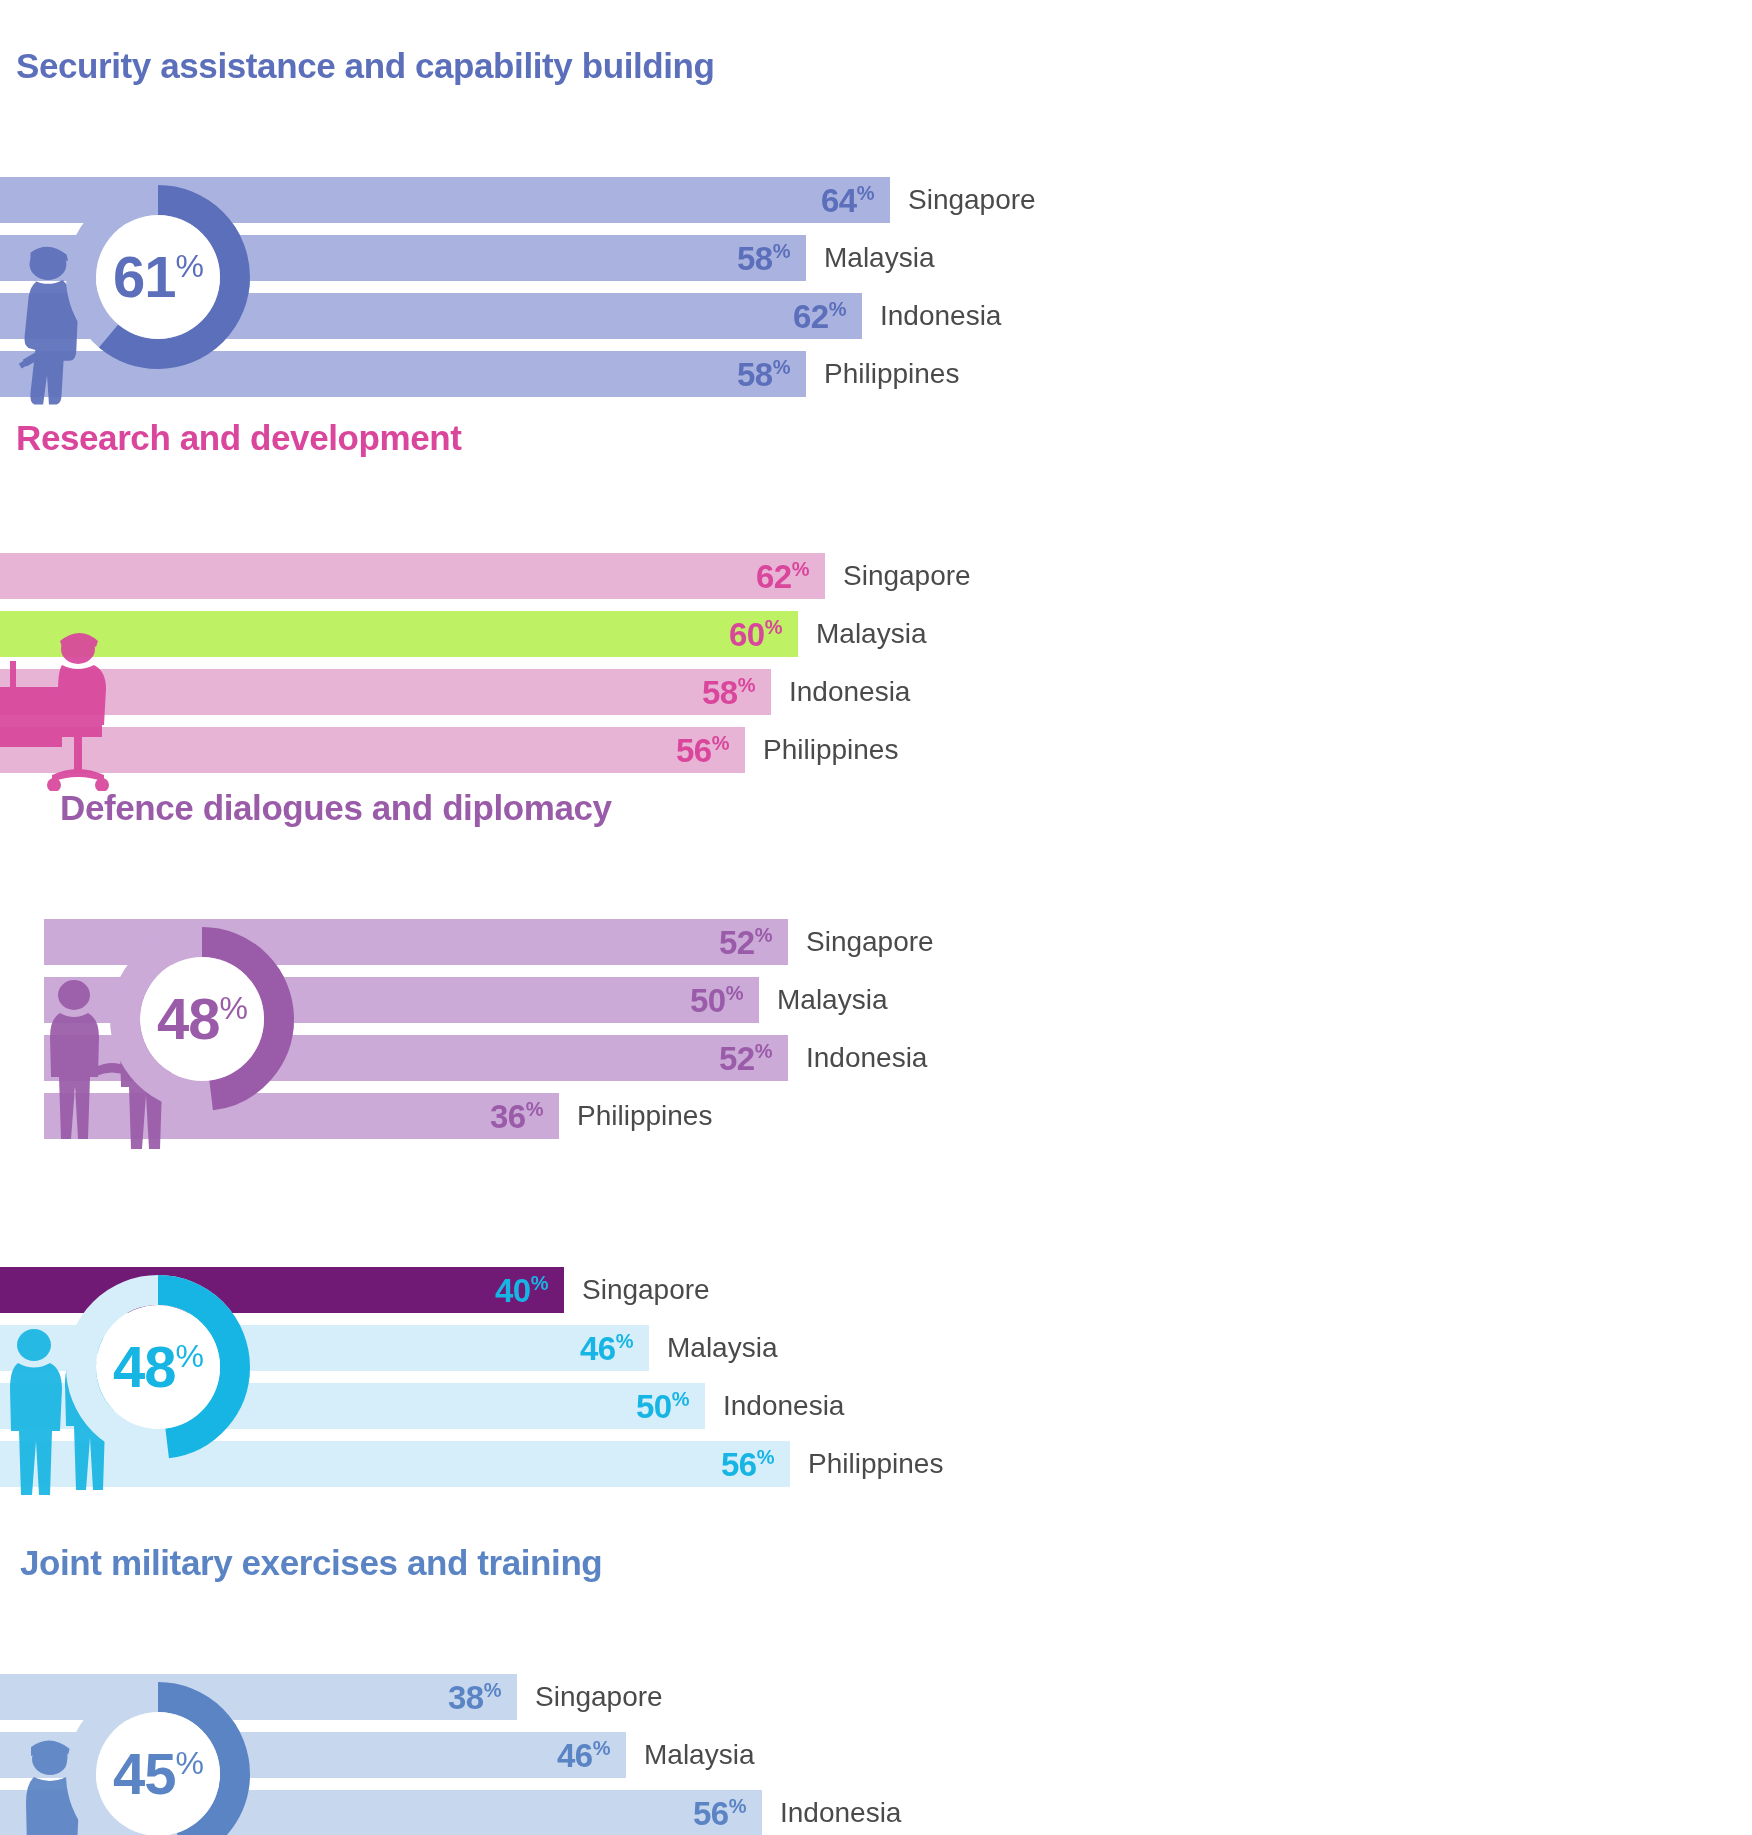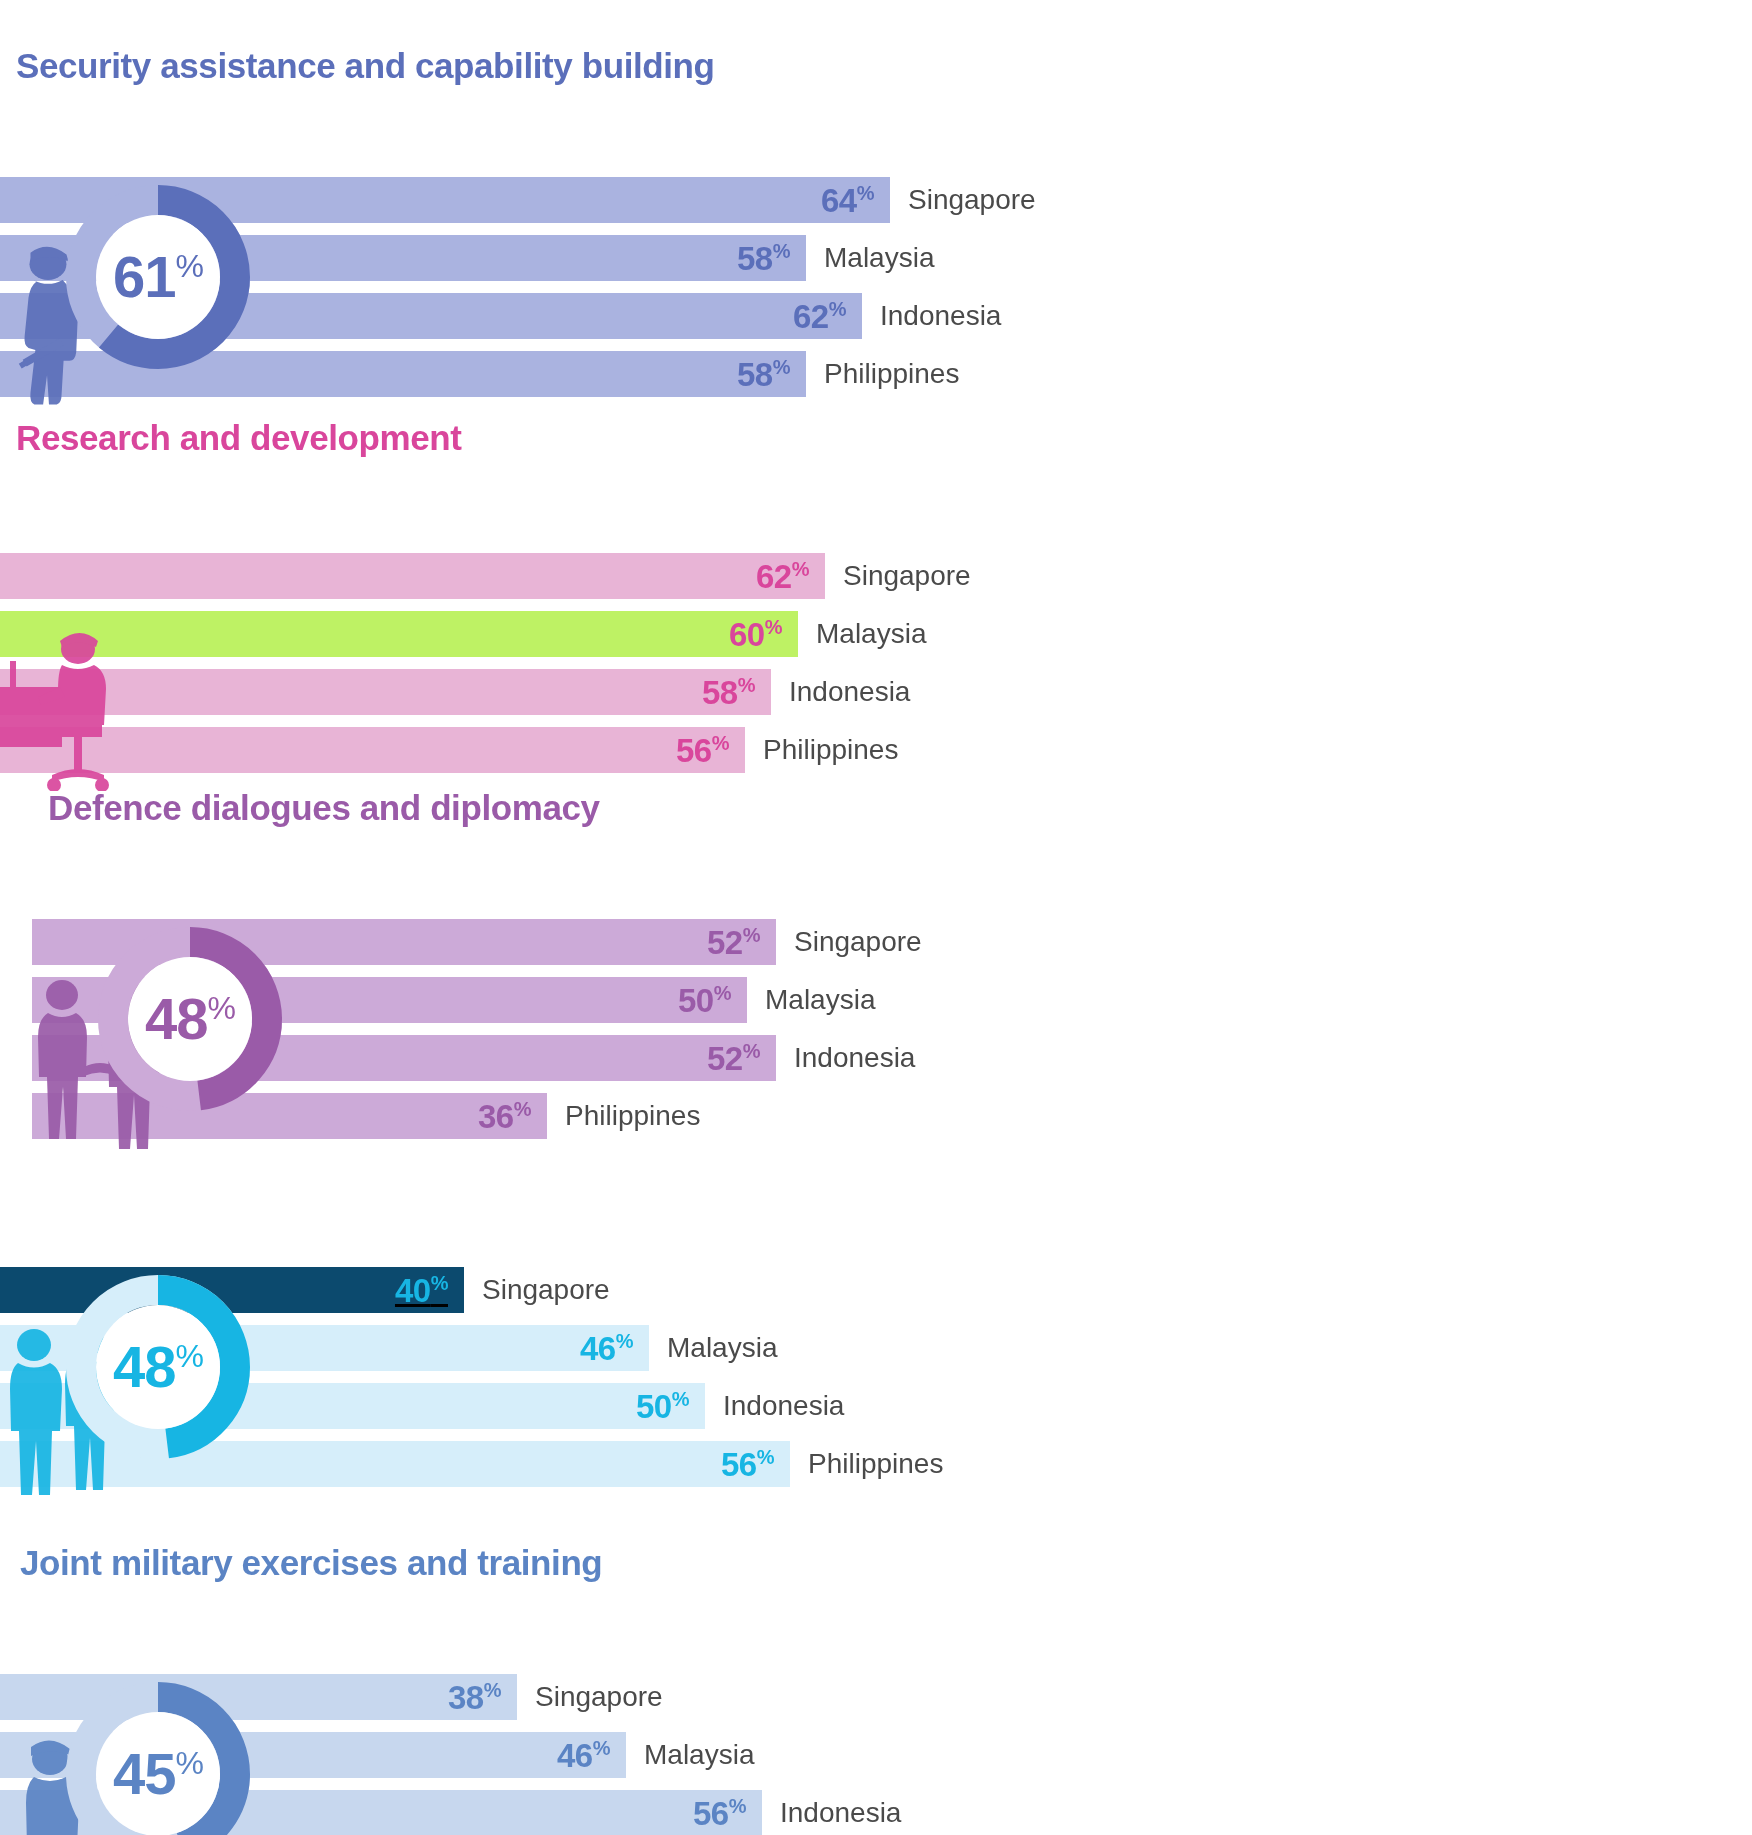--- a/index.html
+++ b/index.html
@@ -223,21 +223,21 @@
             </div>
             <div class="bar-row">
               <div class="bar-track" style="background: rgb(232, 180, 214); width: 745px;">
                 <span class="bar-value" style="color: rgb(217, 70, 156);"><span>56</span><span class="pct">%</span></span>
               </div>
               <span class="bar-label">Philippines</span>
             </div>
           </div>
         </div>
       </div>
-      <div class="section" style="position: absolute; left: 0px; top: 790px; width: 1520px; padding-left: 32px;">
+      <div class="section" style="position: absolute; left: 12px; top: 790px; width: 1520px; padding-left: 32px;">
         <h2 class="section-title" style="color: rgb(154, 91, 168); margin-left: 8px;">Defence dialogues and diplomacy</h2>
         <div class="section-body" style="position: relative; height: 250px;">
           <div class="silhouette" style="left: 0px; top: 130px; width: 140px; height: 190px; color: rgb(154, 91, 168); opacity: 0.92;"><svg viewBox="0 0 140 190" width="140" height="190">
       <g fill="currentColor">
         <ellipse cx="30" cy="24" rx="16" ry="15"></ellipse>
         <path d="M16 42 q14 8 28 0 q11 6 11 24 l-1 40 l-8 0 l-2 62 l-10 0 l-3 -52 l-4 52 l-10 0 l-2 -62 l-8 0 l-1 -40 q0 -18 10 -24 z"></path>
         <ellipse cx="100" cy="28" rx="17" ry="16"></ellipse>
         <path d="M84 48 q16 9 32 0 q12 7 12 26 l-1 42 l-9 0 l-2 62 l-11 0 l-3 -54 l-4 54 l-11 0 l-2 -62 l-8 0 l-1 -42 q0 -19 8 -26 z"></path>
         <path d="M52 96 q16 -8 32 0 l0 9 q-16 -7 -32 0 z"></path>
       </g>
@@ -285,21 +285,21 @@
           <div class="silhouette" style="left: 0px; top: 130px; width: 130px; height: 190px; color: rgb(23, 181, 227); opacity: 0.92;"><svg viewBox="0 0 130 190" width="130" height="190">
       <g fill="currentColor">
         <ellipse cx="34" cy="26" rx="17" ry="16"></ellipse>
         <path d="M18 44 q16 9 32 0 q12 6 12 26 l-2 42 l-8 0 l-2 64 l-11 0 l-3 -54 l-4 54 l-11 0 l-2 -64 l-8 0 l-1 -42 q0 -20 8 -26 z"></path>
         <ellipse cx="88" cy="22" rx="16" ry="15"></ellipse>
         <path d="M73 40 q15 8 30 0 q12 6 12 25 l-2 42 l-8 0 l-2 64 l-10 0 l-3 -52 l-4 52 l-10 0 l-2 -64 l-8 0 l-1 -42 q0 -19 8 -25 z"></path>
       </g>
     </svg></div>
           <div class="bars" style="position: absolute; left: 0px; top: 78px;">
             <div class="bar-row">
-              <div class="bar-track" style="background: #0c4a6e; width: 464px; text-decoration: underline;">
+              <div class="bar-track" style="background: #701a75; width: 564px;">
                 <span class="bar-value" style="color: rgb(23, 181, 227);"><span>40</span><span class="pct">%</span></span>
               </div>
               <span class="bar-label">Singapore</span>
             </div>
             <div class="bar-row">
               <div class="bar-track" style="background: rgb(214, 238, 250); width: 649px;">
                 <span class="bar-value" style="color: rgb(23, 181, 227);"><span>46</span><span class="pct">%</span></span>
               </div>
               <span class="bar-label">Malaysia</span>
             </div>

